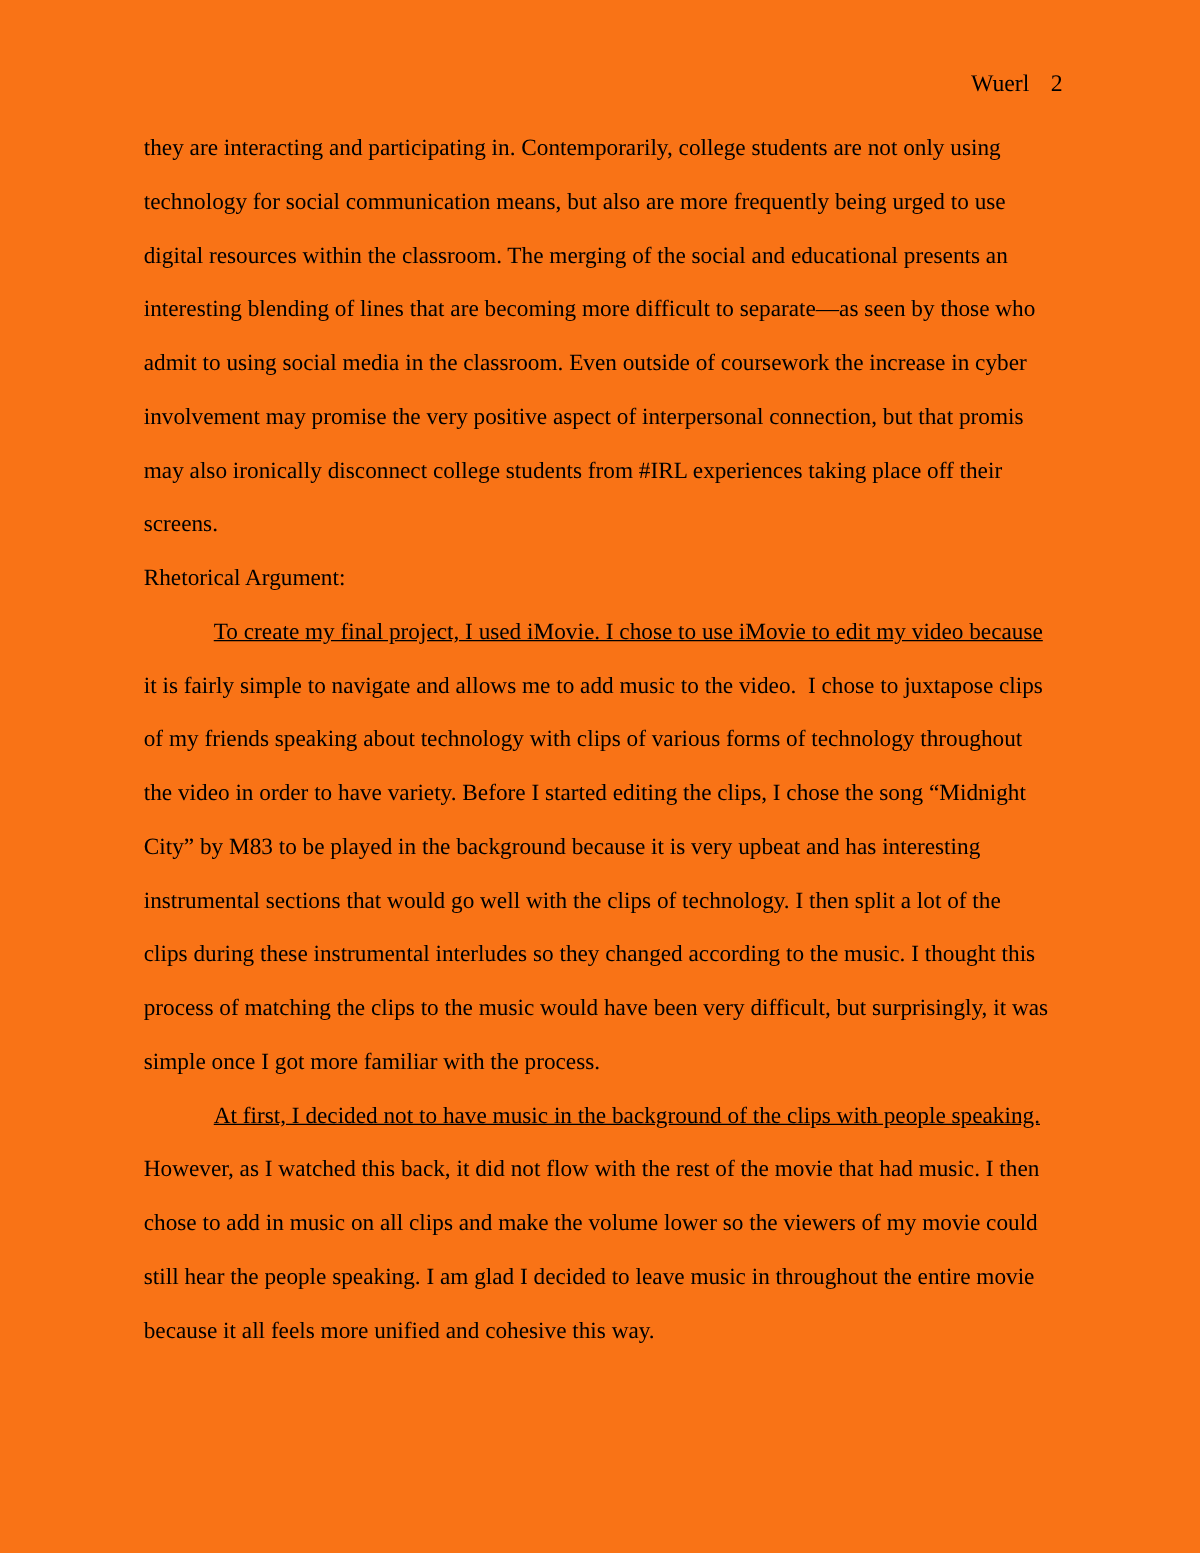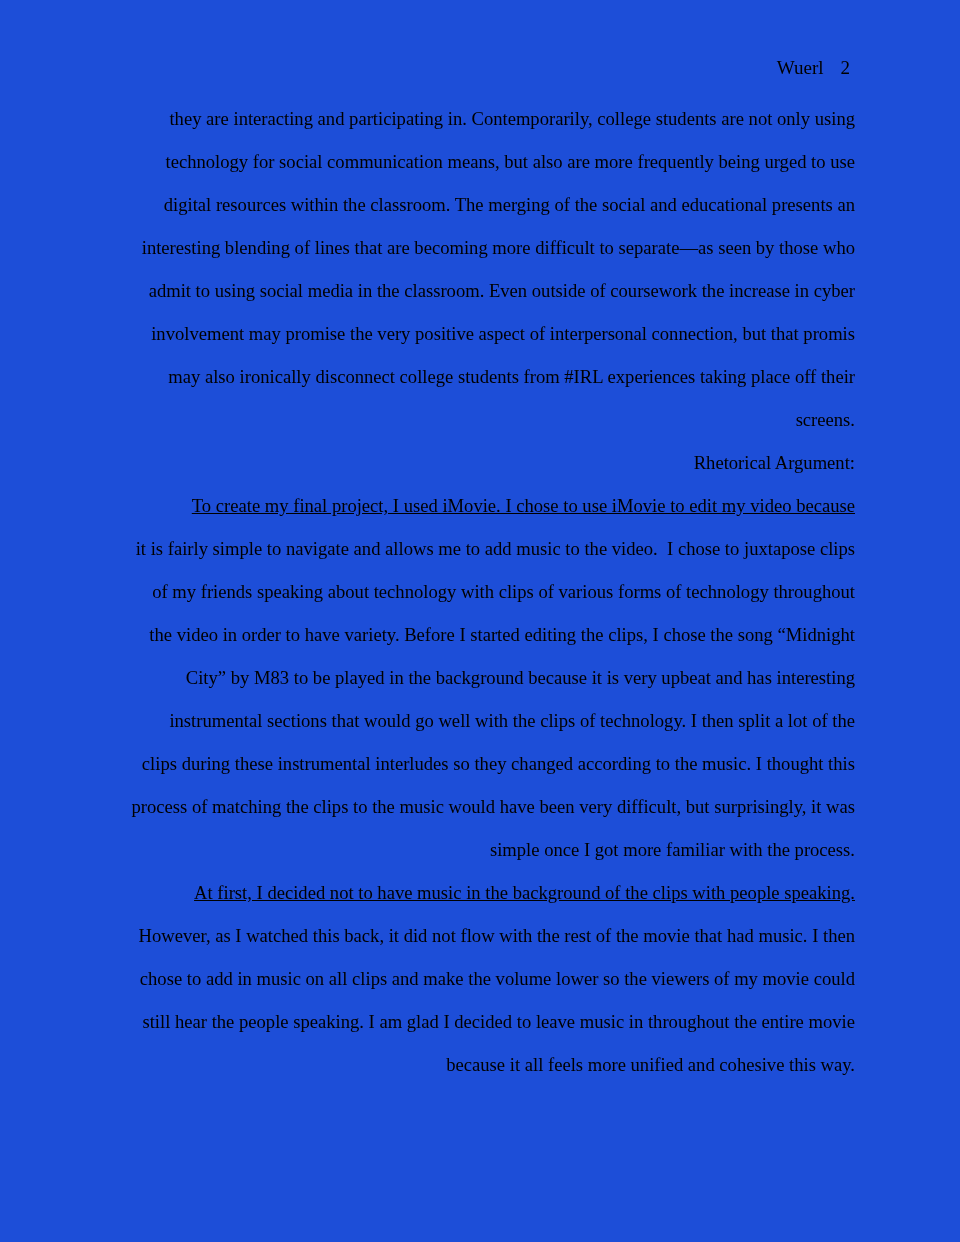--- a/index.html
+++ b/index.html
@@ -5,21 +5,21 @@
   html, body {
     margin: 0;
     padding: 0;
     background: #ffffff;
     color: #000000;
   }
   .page {
     position: relative;
     width: 960px;
     height: 1242px;
-    background: #1d4ed8;
+    background: #f97316;
     overflow: hidden;
     font-family: "Liberation Serif", "DejaVu Serif", serif;
   }
   .page-header {
     position: absolute;
     top: 56px;
     left: 0;
     right: 110px;
     text-align: right;
     font-size: 19px;
@@ -30,21 +30,20 @@
     margin-left: 17px;
   }
   .doc-body {
     position: absolute;
     top: 97px;
     left: 115px;
     width: 740px;
     font-size: 18.6px;
     line-height: 43px;
     white-space: pre;
-    text-align: right;
   }
   .line {
     height: 43px;
   }
   .line.indent {
     padding-left: 56px;
     text-decoration: underline;
   }
   .line.heading {
     font-weight: normal;

